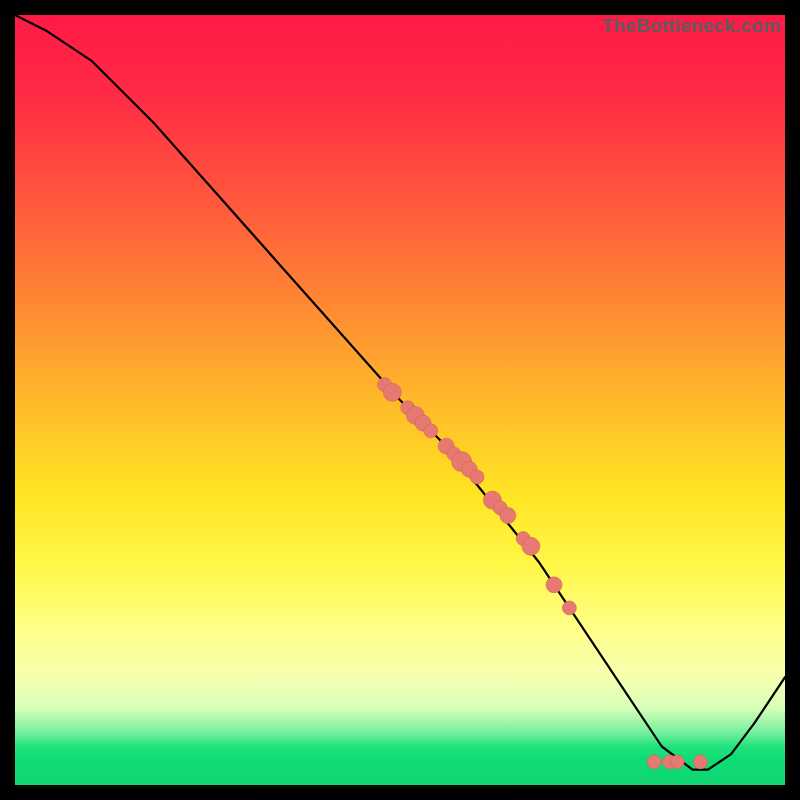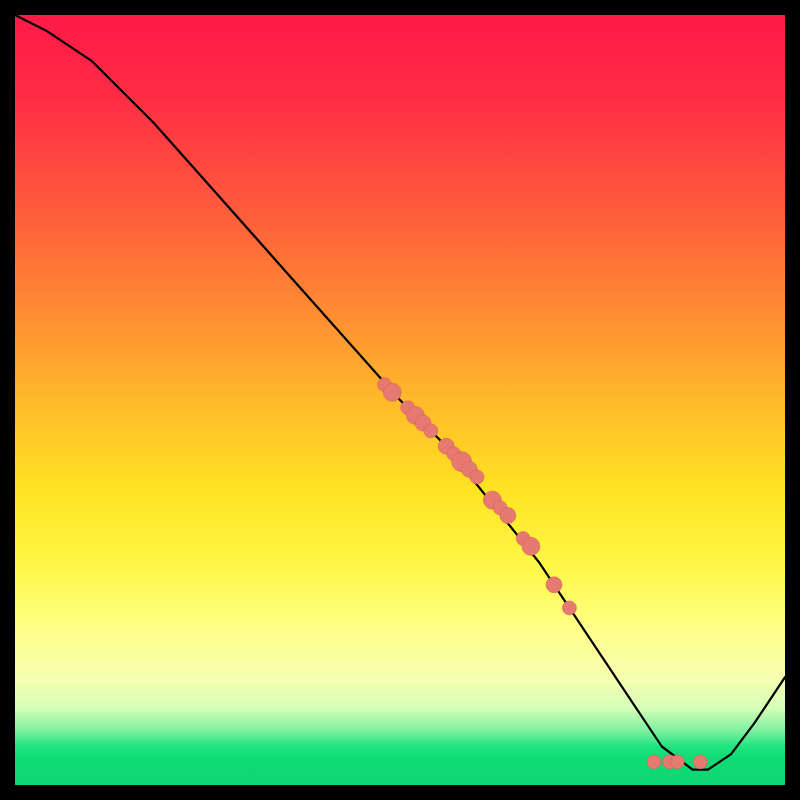--- a/index.html
+++ b/index.html
@@ -61,20 +61,21 @@
     fill: #e67a72;
     stroke: #d85f55;
     stroke-width: 0.6;
   }
 </style>
 </head>
 <body>
 
 <div class="frame">
   <div class="plot">
+    <div class="watermark">TheBottleneck.com</div>
     <svg class="overlay" viewBox="0 0 770 770" preserveAspectRatio="none">
       <path id="curve-path" class="curve" d="M0.0 0.0 L30.8 15.4 L77.0 46.2 L138.6 107.8 L200.2 177.1 L261.8 246.4 L323.4 315.7 L385.0 385.0 L431.2 431.2 L462.0 469.7 L492.8 508.2 L523.6 546.7 L554.4 592.9 L585.2 639.1 L616.0 685.3 L646.8 731.5 L677.6 754.6 L693.0 754.6 L716.1 739.2 L739.2 708.4 L770.0 662.2"></path>
       <g id="dots-group">
           <circle cx="369.6" cy="369.6" r="7" class="dot"></circle>
           <circle cx="377.3" cy="377.3" r="9" class="dot"></circle>
           <circle cx="392.7" cy="392.7" r="7" class="dot"></circle>
           <circle cx="400.4" cy="400.4" r="9" class="dot"></circle>
           <circle cx="408.1" cy="408.1" r="8" class="dot"></circle>
           <circle cx="415.8" cy="415.8" r="7" class="dot"></circle>
           <circle cx="431.2" cy="431.2" r="8" class="dot"></circle>

